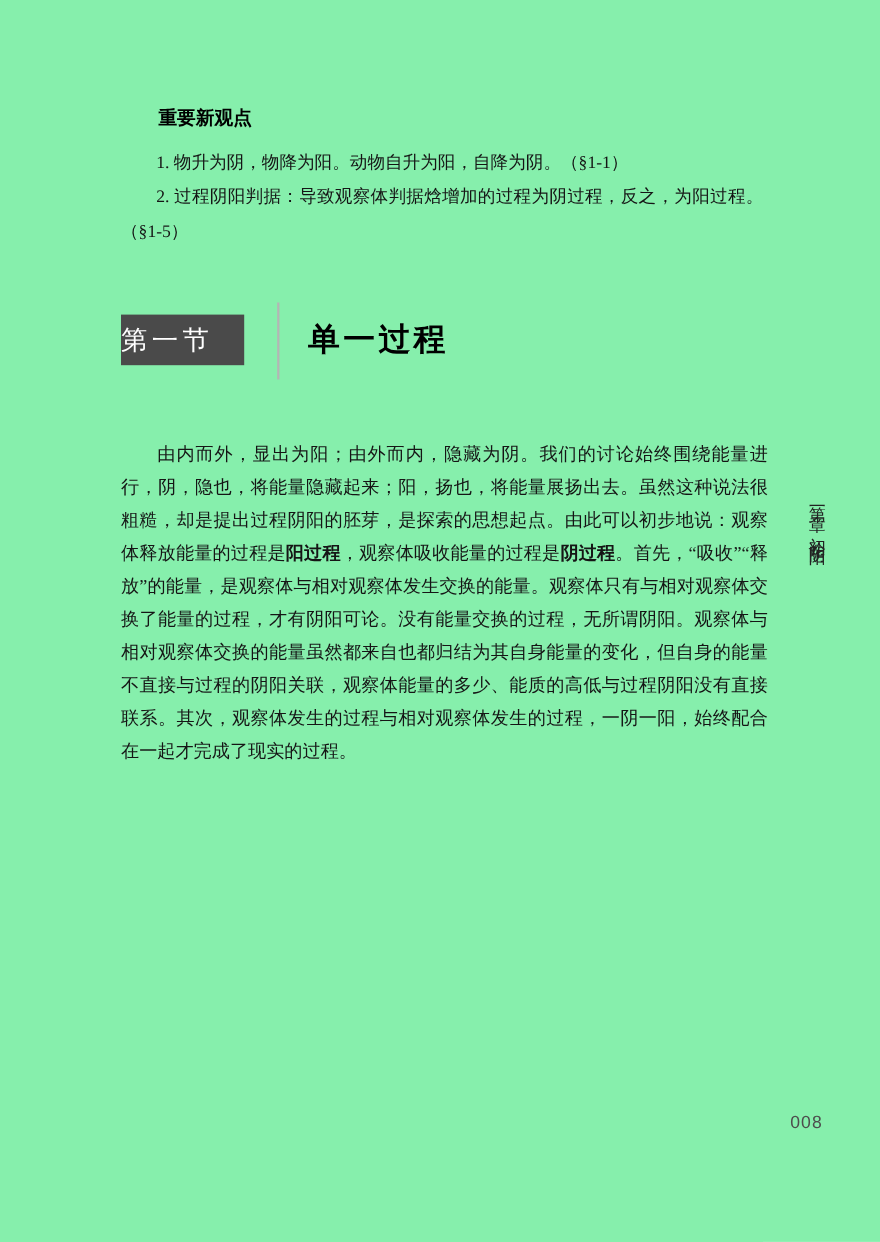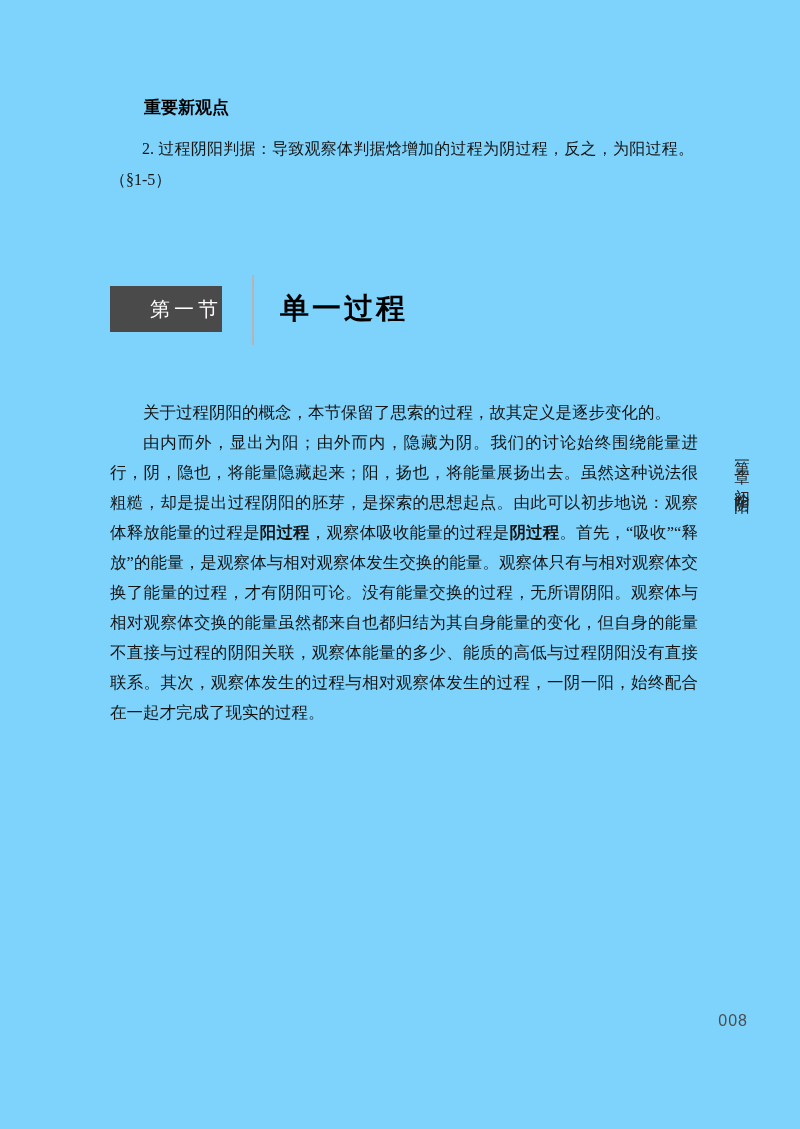--- a/index.html
+++ b/index.html
@@ -1,20 +1,20 @@
 <!DOCTYPE html>
 <html><head>
 <meta charset="utf-8">
 <style>
   html, body { margin: 0; padding: 0; background: #ffffff; }
   .page {
     position: relative;
     width: 800px;
     height: 1129px;
-    background: #7dd3fc;
+    background: #86efac;
     overflow: hidden;
     color: #151515;
     font-family: "Liberation Serif", "DejaVu Serif", serif;
   }
 
   
   .key-points { position: absolute; left: 110px; top: 96px; width: 584px; }
   .kp-heading {
     font-family: "Liberation Sans", "DejaVu Sans", sans-serif;
     font-weight: bold; font-size: 17px; text-indent: 2em;
@@ -23,23 +23,23 @@
   .kp-item {
     margin: 0; font-size: 16px; line-height: 31px;
     text-indent: 2em; text-align: justify;
   }
 
   
   .section-banner { position: absolute; left: 110px; top: 286px; width: 590px; height: 46px; }
   .section-label-box {
     position: absolute; left: 0; top: 0; width: 112px; height: 46px;
     background: #4a4a4a; color: #ffffff;
-    display: flex; align-items: center; justify-content: flex-end;
+    display: flex; align-items: center; justify-content: flex-start;
     font-family: "Liberation Sans", "DejaVu Sans", sans-serif;
-    font-size: 20px; letter-spacing: 4px;
+    font-size: 24px; letter-spacing: 4px;
   }
   .banner-divider {
     position: absolute; left: 142px; top: -11px;
     width: 2px; height: 70px; background: #b5b5b5;
   }
   .section-title {
     position: absolute; left: 170px; top: 50%; transform: translateY(-50%);
     margin: 0; font-family: "Liberation Sans", "DejaVu Sans", sans-serif;
     font-size: 29px; font-weight: bold; letter-spacing: 3px; color: #000;
   }
@@ -76,33 +76,33 @@
     font-size: 16px; letter-spacing: 1px; color: #4d4d4d;
   }
 </style>
 </head>
 <body>
 
 <div class="page">
 
   <div class="key-points">
     <div class="kp-heading">重要新观点</div>
+    <p class="kp-item">1. 物升为阴，物降为阳。动物自升为阳，自降为阴。（§1-1）</p>
     <p class="kp-item">2. 过程阴阳判据：导致观察体判据焓增加的过程为阴过程，反之，为阳过程。（§1-5）</p>
   </div>
 
   <div class="section-banner">
     <div class="section-label-box">
       <span>第一节</span>
     </div>
     <div class="banner-divider"></div>
     <h1 class="section-title">单一过程</h1>
   </div>
 
   <div class="body-text">
-    <p>关于过程阴阳的概念，本节保留了思索的过程，故其定义是逐步变化的。</p>
     <p><span>由内而外，显出为阳；由外而内，隐藏为阴。我们的讨论始终围绕能量进行，阴，隐也，将能量隐藏起来；阳，扬也，将能量展扬出去。虽然这种说法很粗糙，却是提出过程阴阳的胚芽，是探索的思想起点。由此可以初步地说：观察体释放能量的过程是</span><span class="run-b">阳过程</span><span>，观察体吸收能量的过程是</span><span class="run-b">阴过程</span><span>。首先，“吸收”“释放”的能量，是观察体与相对观察体发生交换的能量。观察体只有与相对观察体交换了能量的过程，才有阴阳可论。没有能量交换的过程，无所谓阴阳。观察体与相对观察体交换的能量虽然都来自也都归结为其自身能量的变化，但自身的能量不直接与过程的阴阳关联，观察体能量的多少、能质的高低与过程阴阳没有直接联系。其次，观察体发生的过程与相对观察体发生的过程，一阴一阳，始终配合在一起才完成了现实的过程。</span></p>
   </div>
 
   <div class="side-label">
     <span>第一章</span><span class="side-title">初论阴阳</span>
   </div>
 
   <div class="page-number">008</div>
 
 </div>

